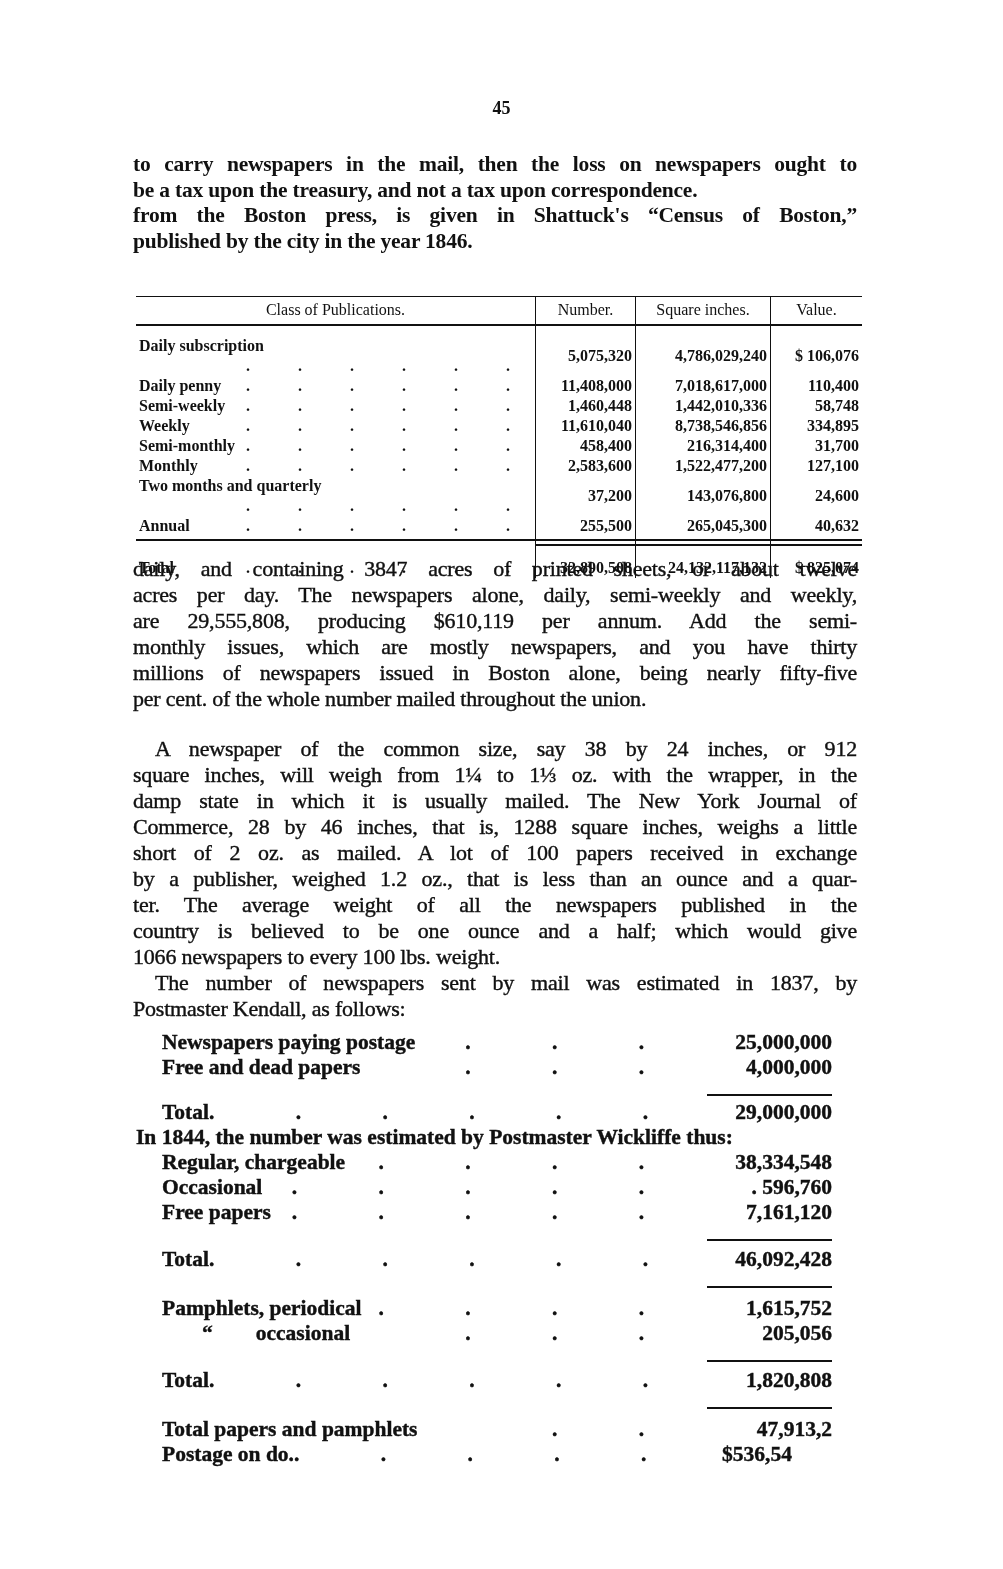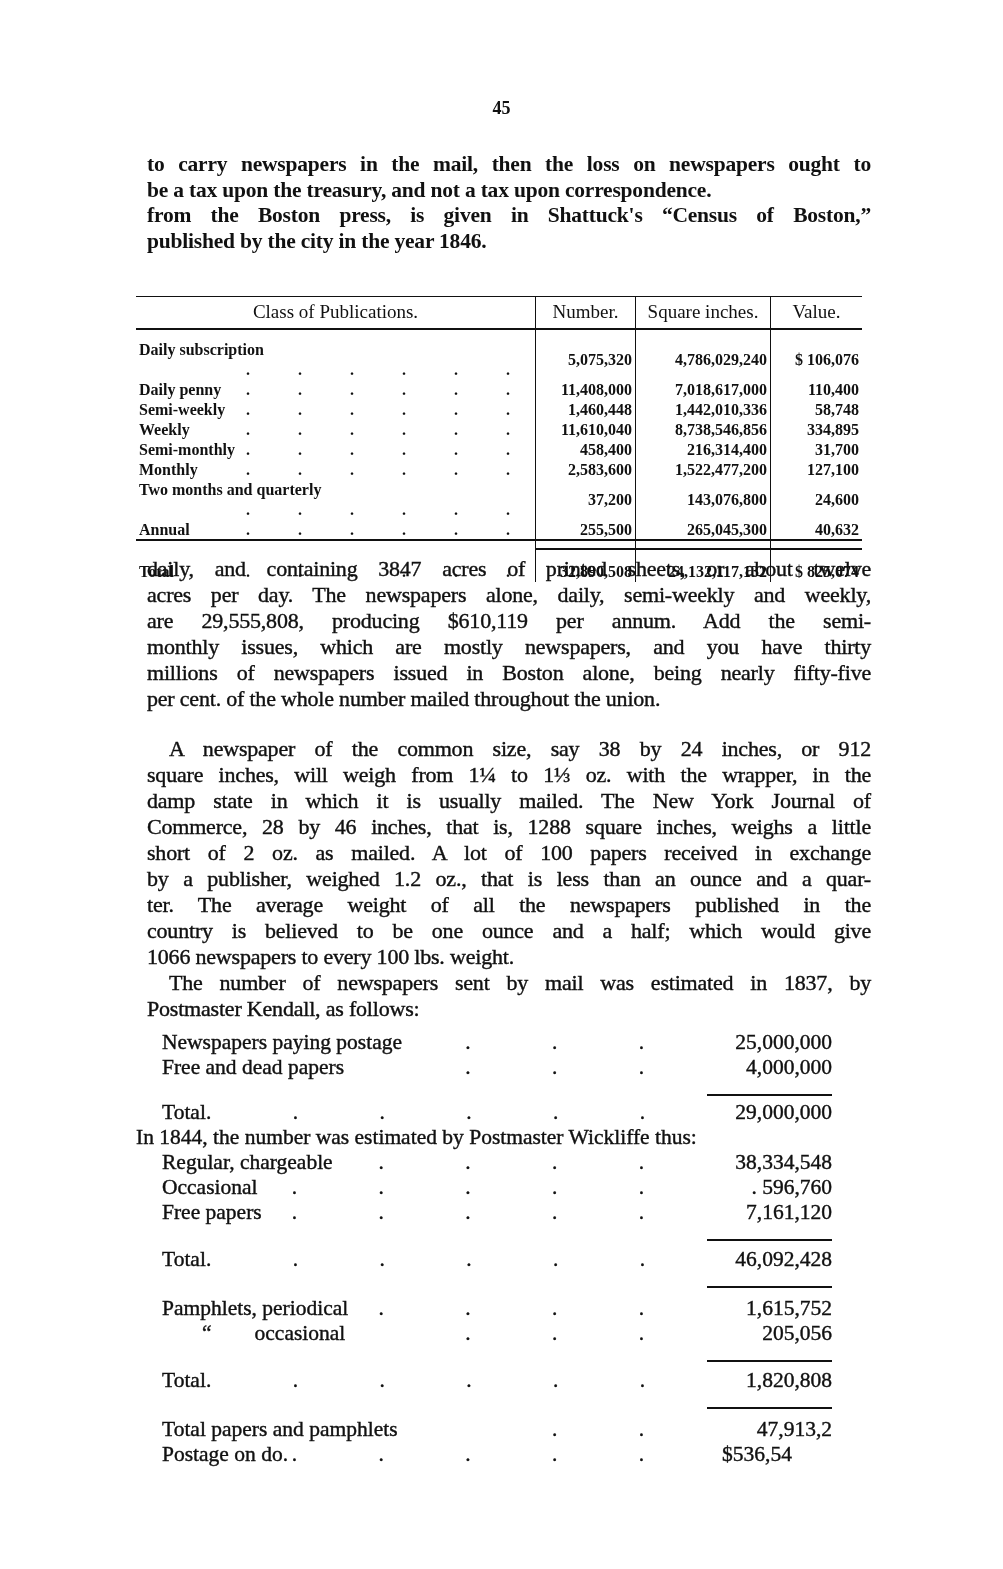--- a/index.html
+++ b/index.html
@@ -1,43 +1,43 @@
 <!DOCTYPE html>
 <html><head>
 <meta charset="utf-8">
 <style>
   html, body { margin: 0; padding: 0; background: #ffffff; }
   body { width: 1003px; height: 1569px; position: relative; overflow: hidden;
          font-family: "Liberation Serif", "DejaVu Serif", serif; color: #111; }
   .page-number { position: absolute; top: 98px; left: 0; width: 1003px; text-align: center;
                  font-size: 18px; font-weight: bold; }
-  .para { position: absolute; left: 147px; width: 724px; font-size: 21.5px; line-height: 25.5px;
+  .para { position: absolute; left: 133px; width: 724px; font-size: 21.5px; line-height: 25.5px;
           text-align: justify; font-weight: bold; letter-spacing: -0.2px; }
   .para .line { display: block; text-align: justify; text-align-last: justify; white-space: nowrap; }
   .para .line.last { text-align-last: left; }
   .indent { padding-left: 22px; }
   .big { font-size: 22px; line-height: 26px; font-weight: normal; -webkit-text-stroke: 0.4px #111; }
 
   
   .census-table { position: absolute; left: 136px; top: 296px; width: 726px; border-collapse: collapse;
                   font-size: 16px; font-weight: bold; }
-  .census-table th { font-weight: normal; font-size: 19px; padding: 4px 2px 5px 2px; border-top: 1.5px solid #111;
+  .census-table th { font-weight: normal; font-size: 16px; padding: 4px 2px 5px 2px; border-top: 1.5px solid #111;
                      border-bottom: 2.5px solid #111; }
   .census-table td { padding: 0 3px; line-height: 20px; text-align: right; white-space: nowrap; }
   .census-table td.cls { text-align: left; }
   .census-table .col { border-left: 1.5px solid #111; }
   .census-table tr.first td { padding-top: 10px; }
   .census-table tr.total td { padding-top: 12px; border-top: 0; }
   .census-table tr.spacer td { height: 8px; border-bottom: 2px solid #111; }
   .census-table tr.spacer td.cls { border-bottom: 0; }
   .dots { letter-spacing: 22px; font-weight: bold; }
   .bottom-rule { position: absolute; left: 136px; top: 539px; width: 726px; height: 1.5px; background: #111; }
 
   
-  .ledger { position: absolute; left: 162px; width: 670px; font-size: 21.5px; font-weight: normal;
+  .ledger { position: absolute; left: 162px; width: 670px; font-size: 21.5px; font-weight: bold;
             -webkit-text-stroke: 0.4px #111; }
   .ledger .row { display: flex; justify-content: space-between; height: 25px; line-height: 25px; white-space: nowrap; }
   .ledger .row .lbl { flex: 0 0 auto; }
   .ledger .row .lead { flex: 1 1 auto; text-align: right; padding-right: 40px; letter-spacing: 38px; overflow: hidden; }
   .ledger .row .val { flex: 0 0 auto; text-align: right; min-width: 110px; }
   .ledger .rule { height: 0; border-top: 2px solid #111; width: 125px; margin-left: auto; }
   .ledger .gap { height: 14px; }
 </style>
 </head>
 <body>

